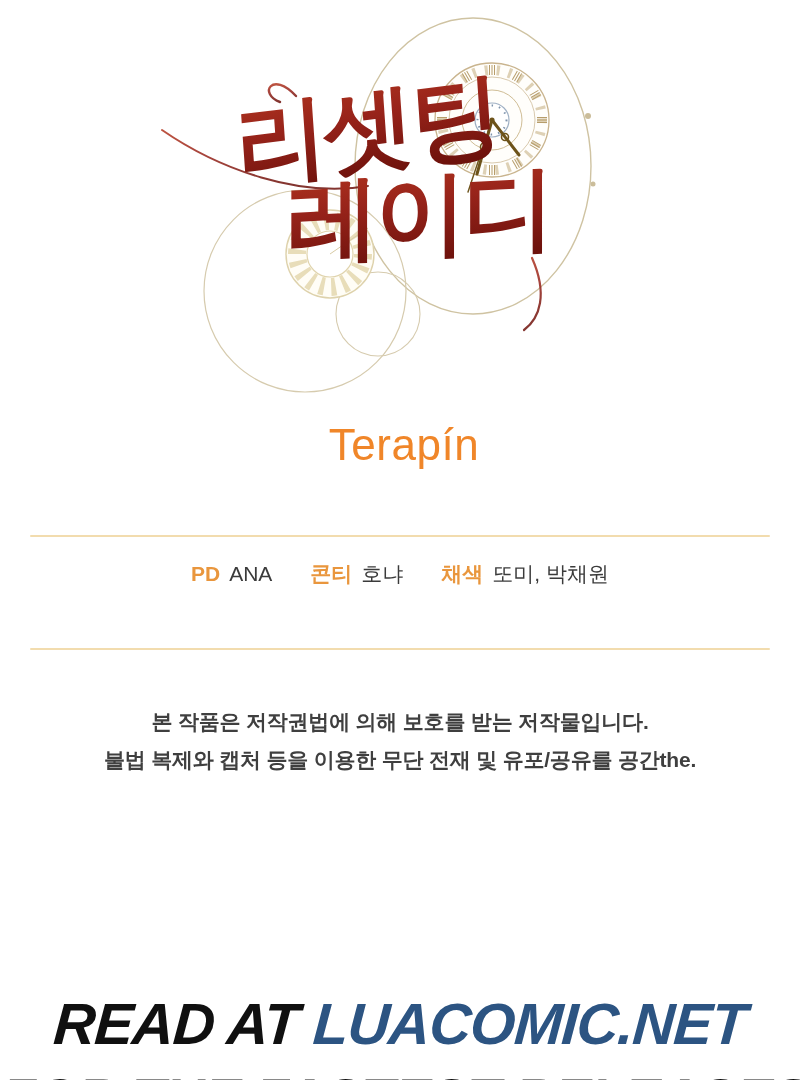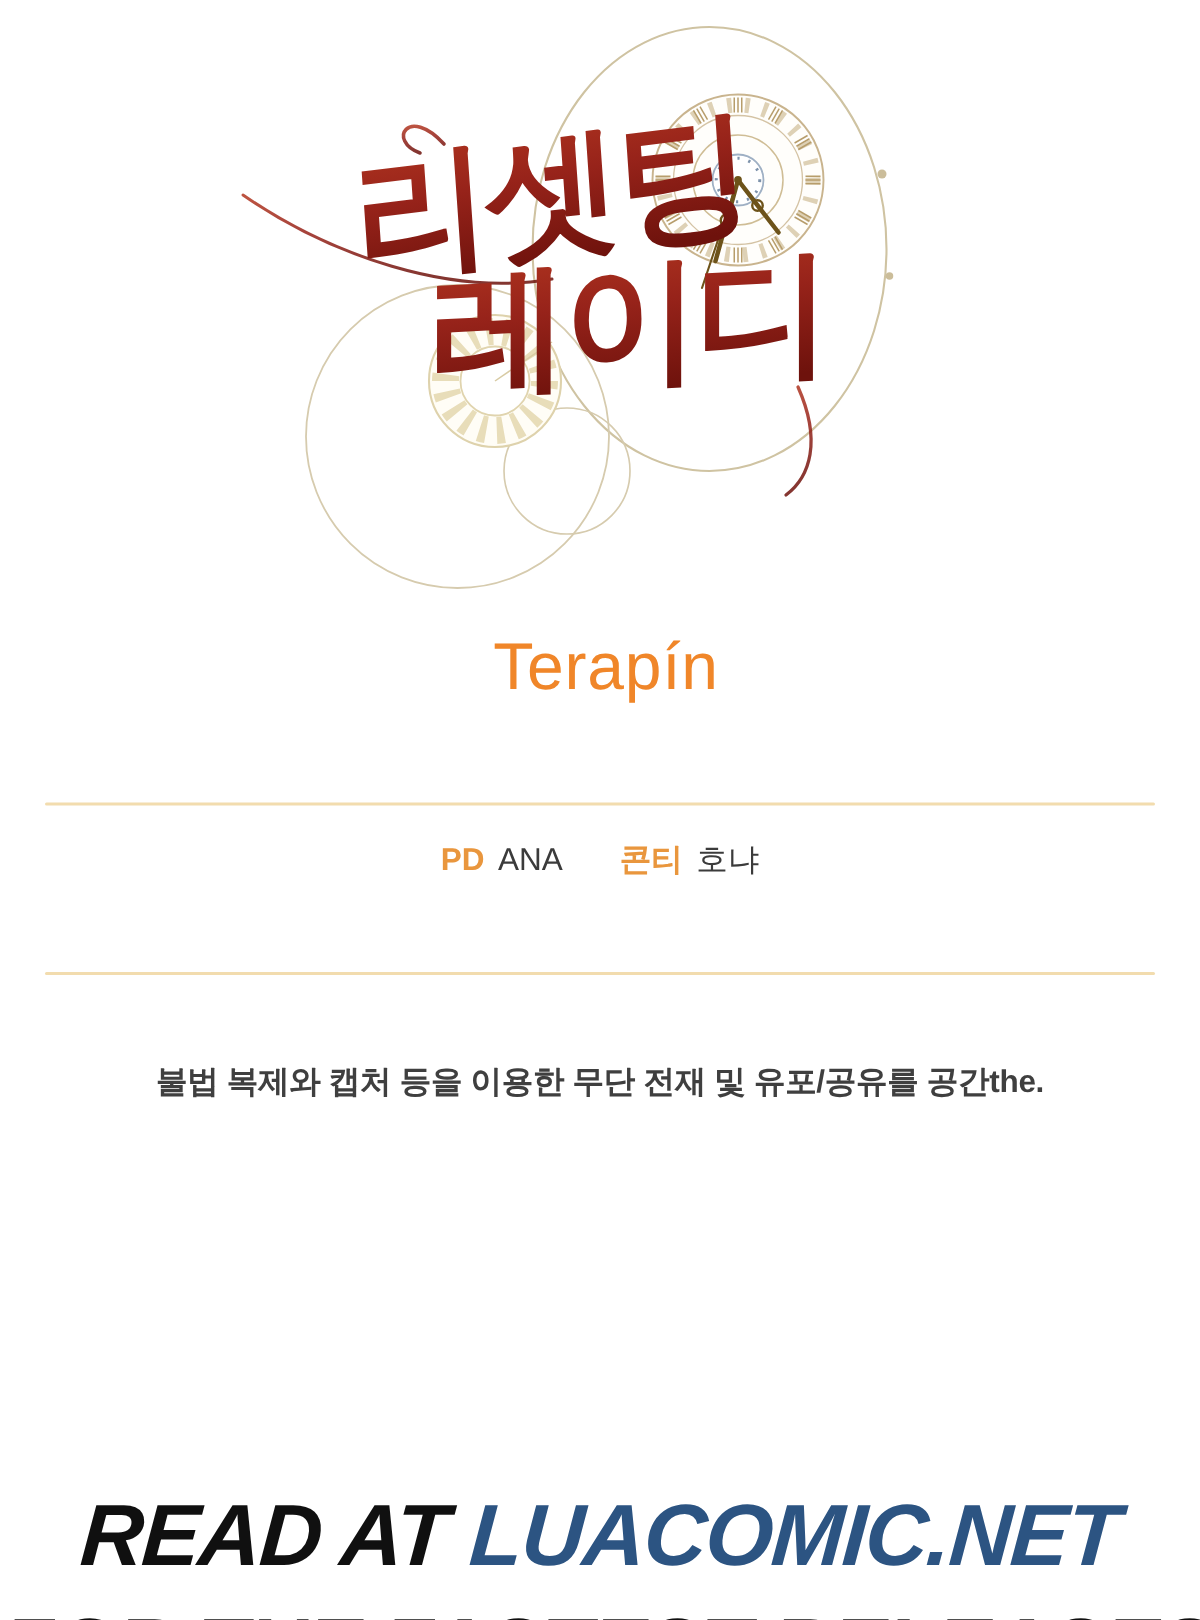--- a/index.html
+++ b/index.html
@@ -140,25 +140,29 @@
   <div class="divider top"></div>
 
   <div class="credits">
     <div class="credit-row">
       <span class="credit-pair">
         <span class="clabel">PD</span><span class="cvalue">ANA</span>
       </span>
       <span class="credit-pair">
         <span class="clabel">콘티</span><span class="cvalue">호냐</span>
       </span>
+      <span class="credit-pair">
+        <span class="clabel">채색</span><span class="cvalue">또미, 박채원</span>
+      </span>
     </div>
   </div>
 
   <div class="divider bottom"></div>
 
   <div class="copyright">
+    <div>본 작품은 저작권법에 의해 보호를 받는 저작물입니다.</div>
     <div>불법 복제와 캡처 등을 이용한 무단 전재 및 유포/공유를 공간the.</div>
   </div>
 
   <div class="promo-line1"><span>READ AT </span><span class="promo-site">LUACOMIC.NET</span></div>
   <div class="promo-line2">FOR THE FASTEST RELEASES!</div>
 
 </div>
 
 </body></html>

